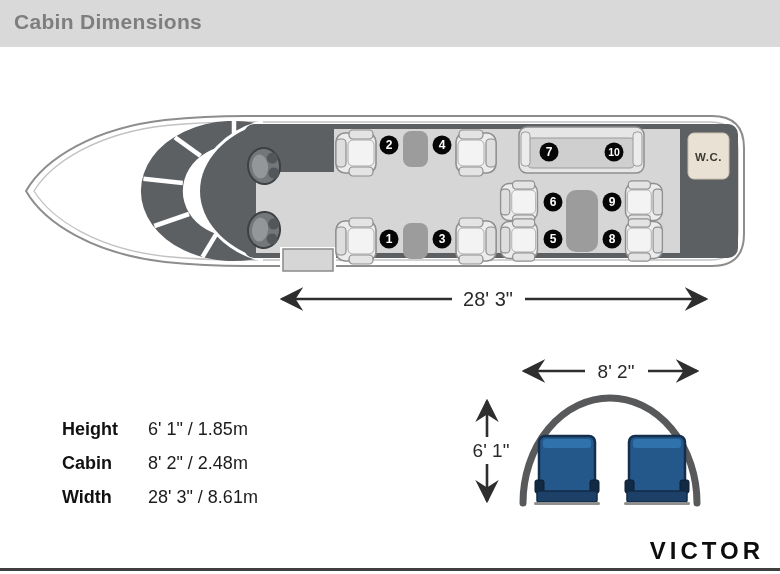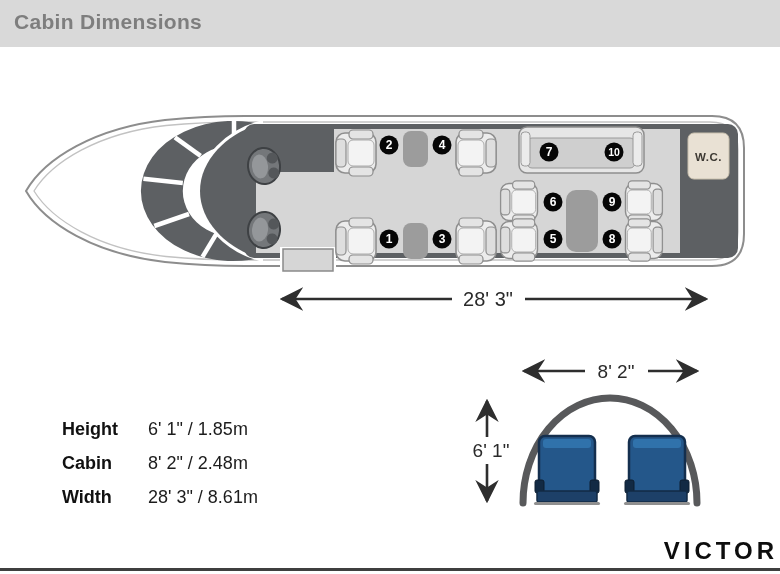--- a/index.html
+++ b/index.html
@@ -30,21 +30,21 @@
   }
   .specs{
     position:absolute;left:62px;top:412px;z-index:4;
   }
   .spec-row{display:flex;height:34px;align-items:center;}
   .spec-label{
     display:inline-block;width:86px;font-size:18px;font-weight:bold;color:#111;
   }
   .spec-value{font-size:18px;color:#1c1c1c;}
   .brand{
-    position:absolute;right:2px;top:537px;z-index:4;
+    position:absolute;right:16px;top:537px;z-index:4;
     font-size:24px;font-weight:bold;color:#0d0d0d;letter-spacing:4px;text-align:center;
   }
   .bottom-rule{
     position:absolute;left:0;top:568px;width:780px;height:3px;
     background:#3f3f3f;z-index:4;
   }
 </style>
 </head>
 <body>
 

